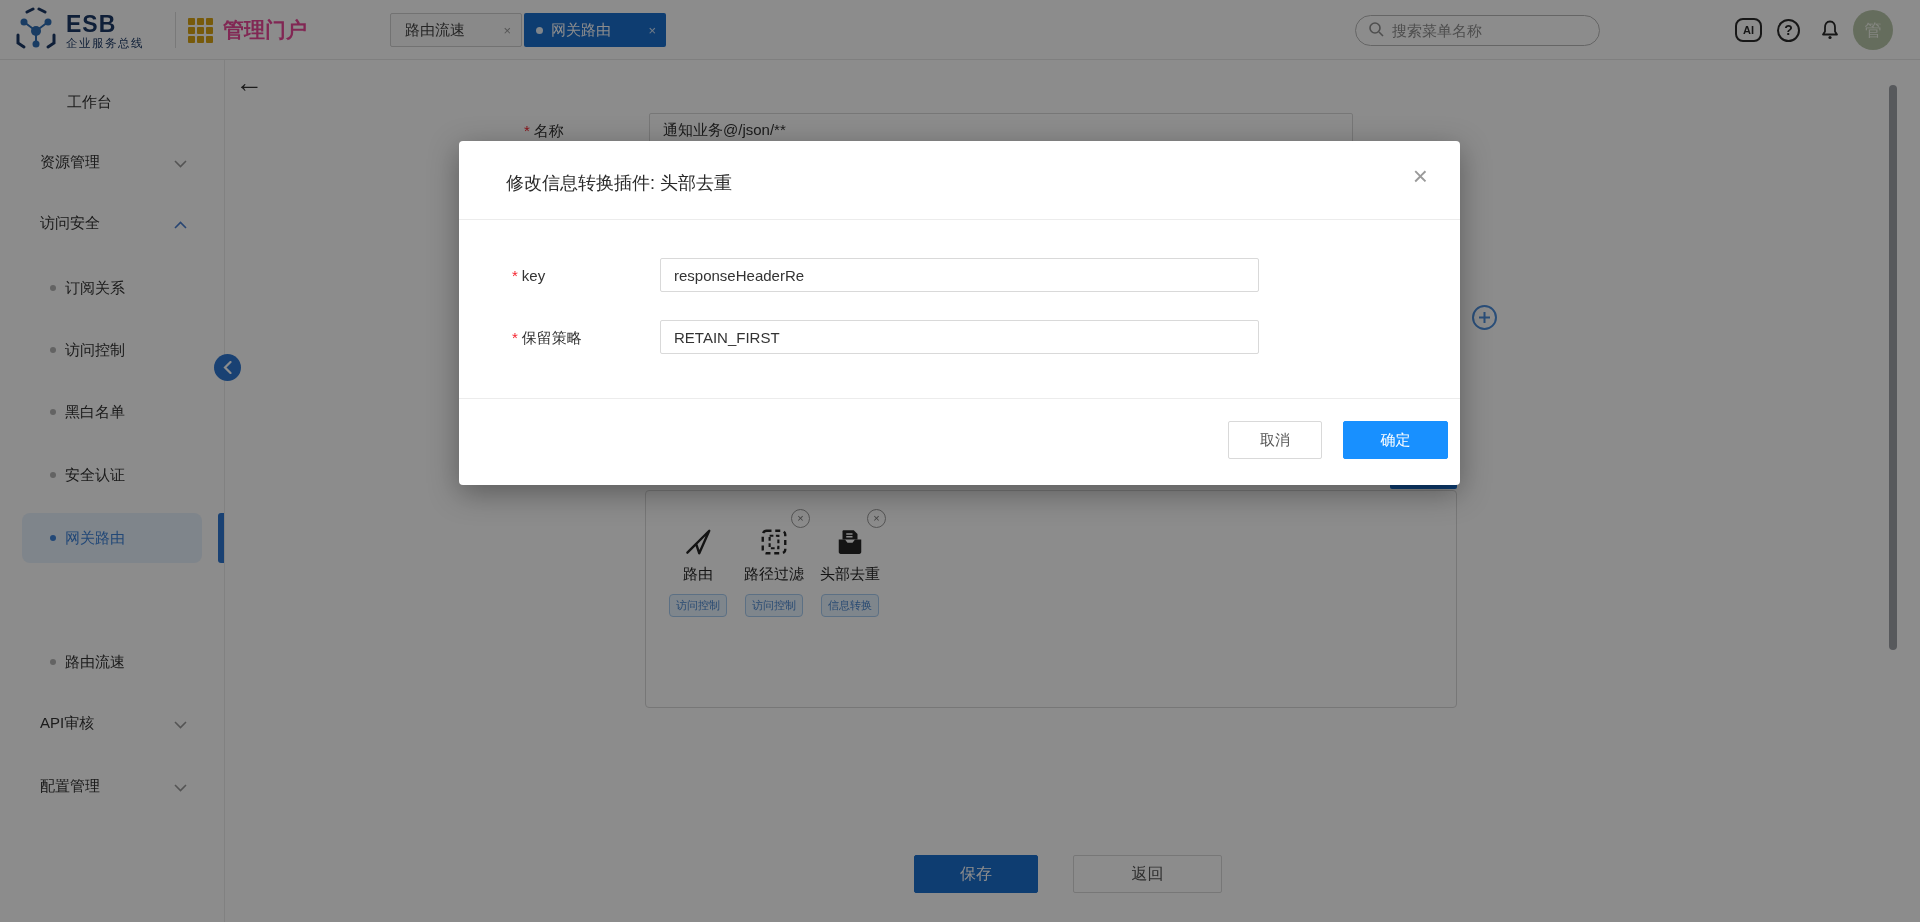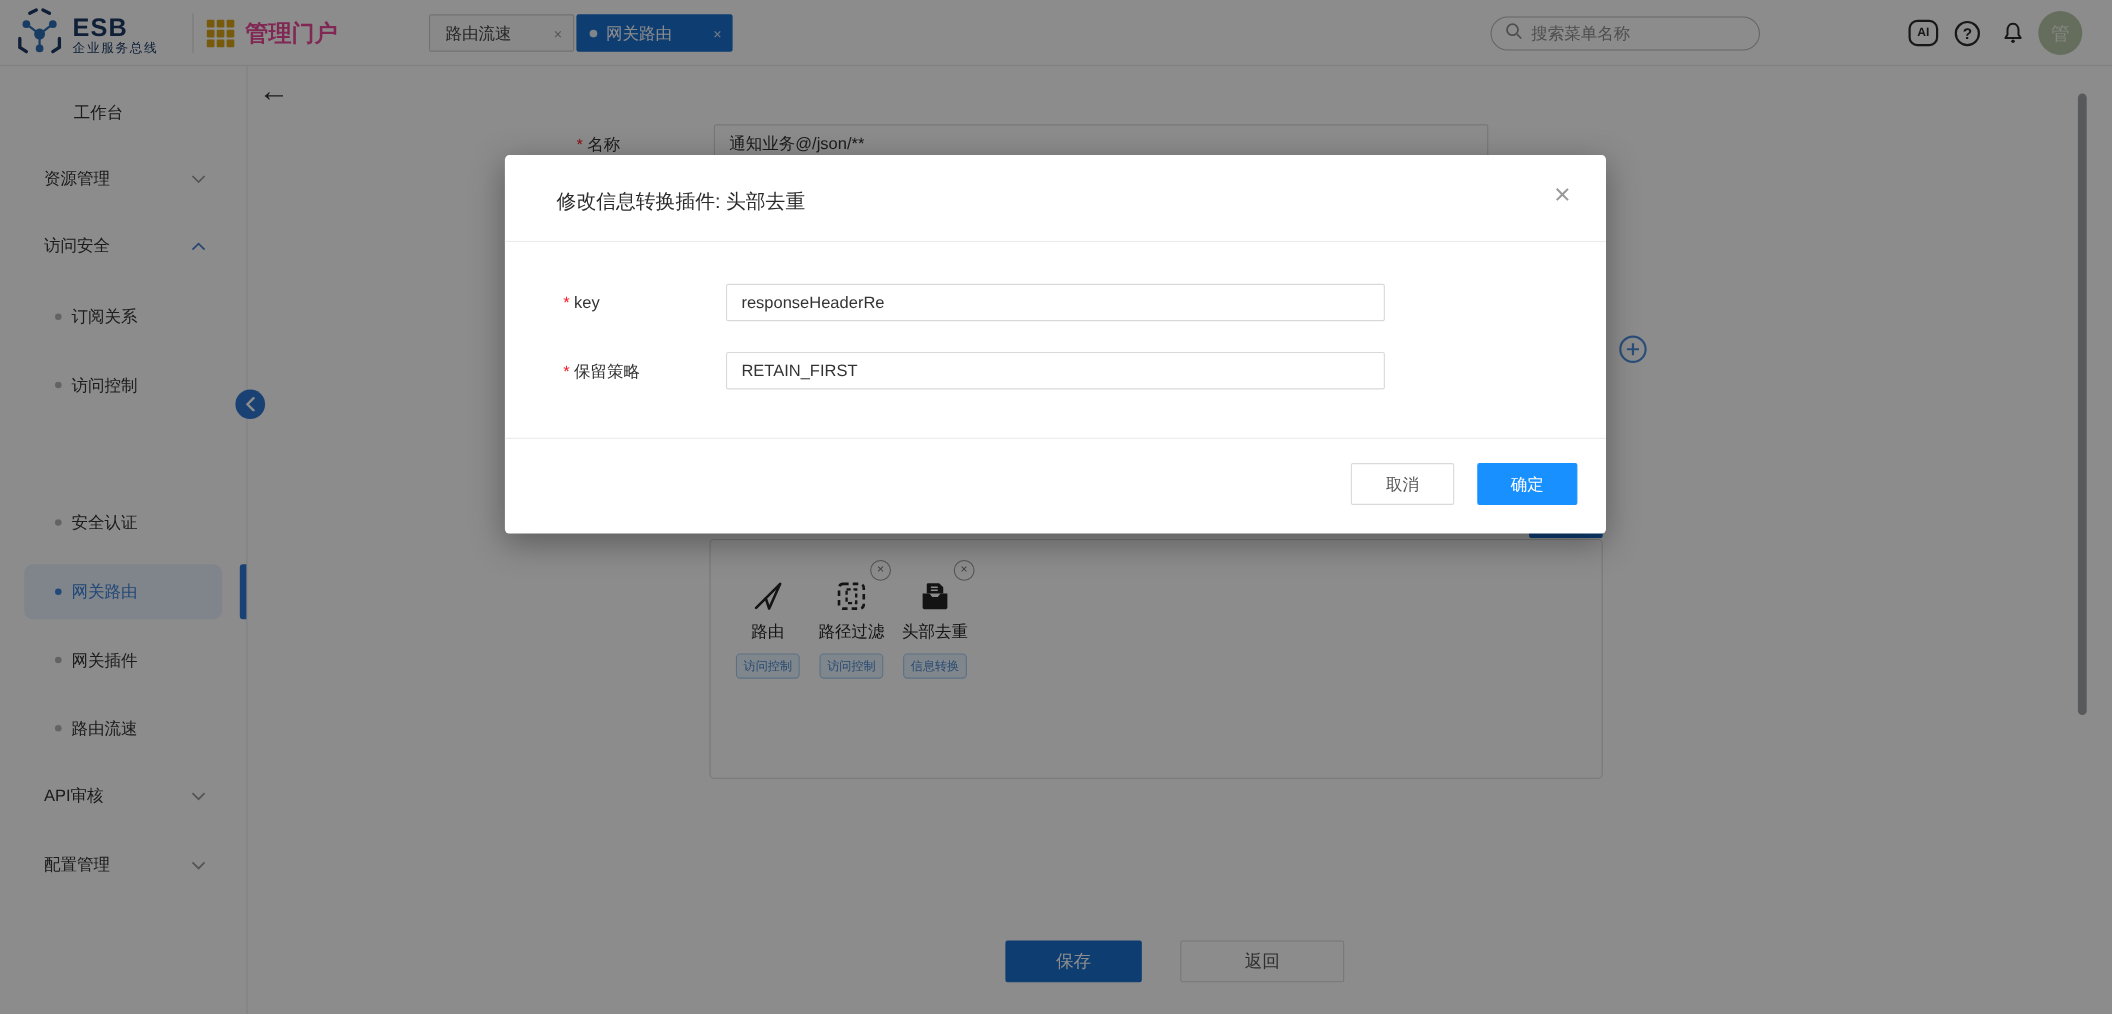--- a/index.html
+++ b/index.html
@@ -97,21 +97,21 @@
   .mask { position:absolute; left:0; top:0; width:1920px; height:922px; background:rgba(0,0,0,0.45); z-index:50; }
   .modal { position:absolute; left:459px; top:141px; width:1001px; height:344px; background:#fff; border-radius:4px;
            box-shadow:0 8px 30px rgba(0,0,0,0.35); z-index:60; }
   .modal-title { position:absolute; left:47px; top:30px; font-size:18px; color:#2b2b2b; }
   .modal-close { position:absolute; right:32px; top:22px; font-size:26px; color:#9a9a9a; cursor:pointer; line-height:26px; }
   .modal-hline { position:absolute; left:0; top:78px; width:100%; height:1px; background:#ececec; }
   .modal-fline { position:absolute; left:0; top:257px; width:100%; height:1px; background:#ececec; }
   .m-label { position:absolute; left:53px; font-size:15px; color:#333; }
   .m-input { position:absolute; left:201px; width:599px; height:34px; }
   .m-cancel { position:absolute; left:769px; top:280px; width:94px; height:38px; font-size:15px; }
-  .m-ok { position:absolute; left:884px; top:280px; width:91px; height:38px; font-size:15px; background:#1890ff; border-color:#1890ff; }
+  .m-ok { position:absolute; left:884px; top:280px; width:105px; height:38px; font-size:15px; background:#1890ff; border-color:#1890ff; }
 </style>
 </head>
 <body>
 
 <div id="app">
 
   <div class="header">
     <div class="logo-wrap">
       <span>
         <svg width="44" height="44" viewBox="0 0 44 44" fill="none">
@@ -205,35 +205,35 @@
     </div>
 
     <div class="sub-item" style="top:208px;">
       <span class="sub-dot"></span>
       <span>订阅关系</span>
     </div>
     <div class="sub-item" style="top:270px;">
       <span class="sub-dot"></span>
       <span>访问控制</span>
     </div>
+    <div class="sub-item" style="top:332px;">
+      <span class="sub-dot"></span>
+      <span>黑白名单</span>
+    </div>
     <div class="sub-item" style="top:395px;">
       <span class="sub-dot"></span>
       <span>安全认证</span>
     </div>
 
     <div class="sub-sel" style="top:453px;">
       <span class="sub-dot"></span>
       <span>网关路由</span>
     </div>
     <div class="sel-bar" style="top:453px;"></div>
 
-    <div class="sub-item" style="top:520px;">
-      <span class="sub-dot"></span>
-      <span>网关插件</span>
-    </div>
     <div class="sub-item" style="top:582px;">
       <span class="sub-dot"></span>
       <span>路由流速</span>
     </div>
 
     <div class="menu-item" style="top:706px;">
       <span class="lbl1">配置管理</span>
       <span class="chev">
         <svg width="13" height="8" viewBox="0 0 13 8" fill="none">
             <path d="M1 1 L6.5 6.5 L12 1" stroke="#9a9a9a" stroke-width="1.6"></path>

